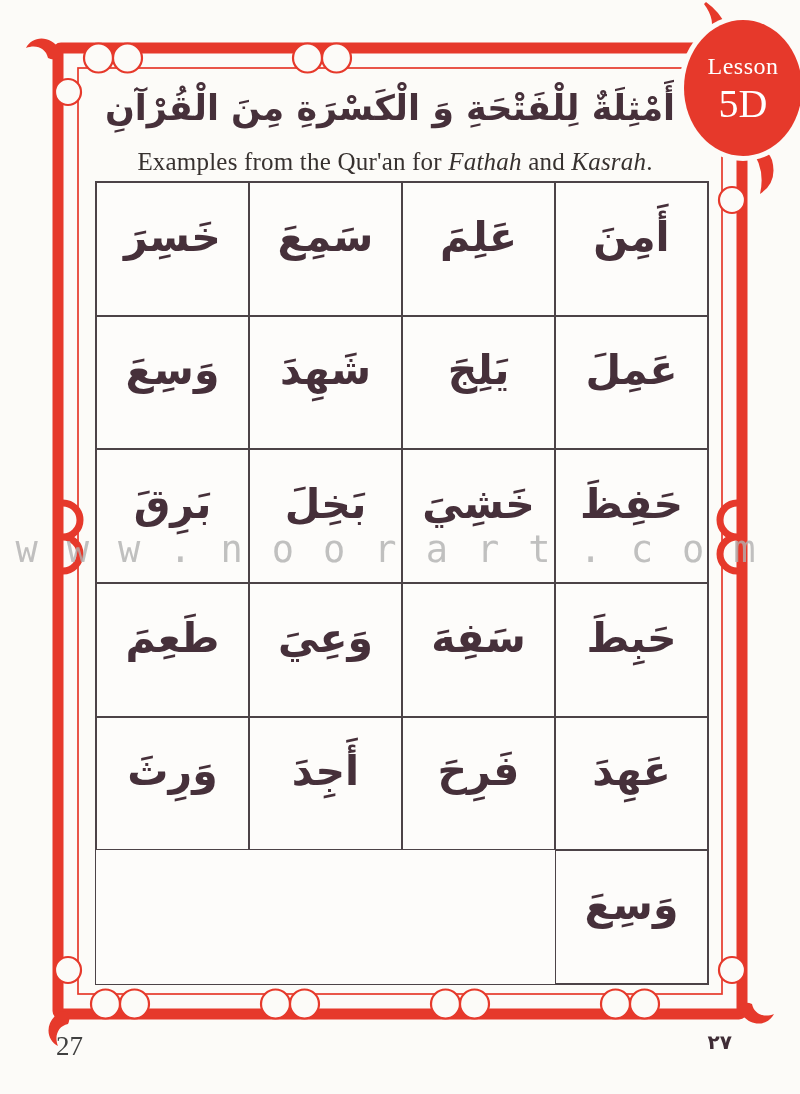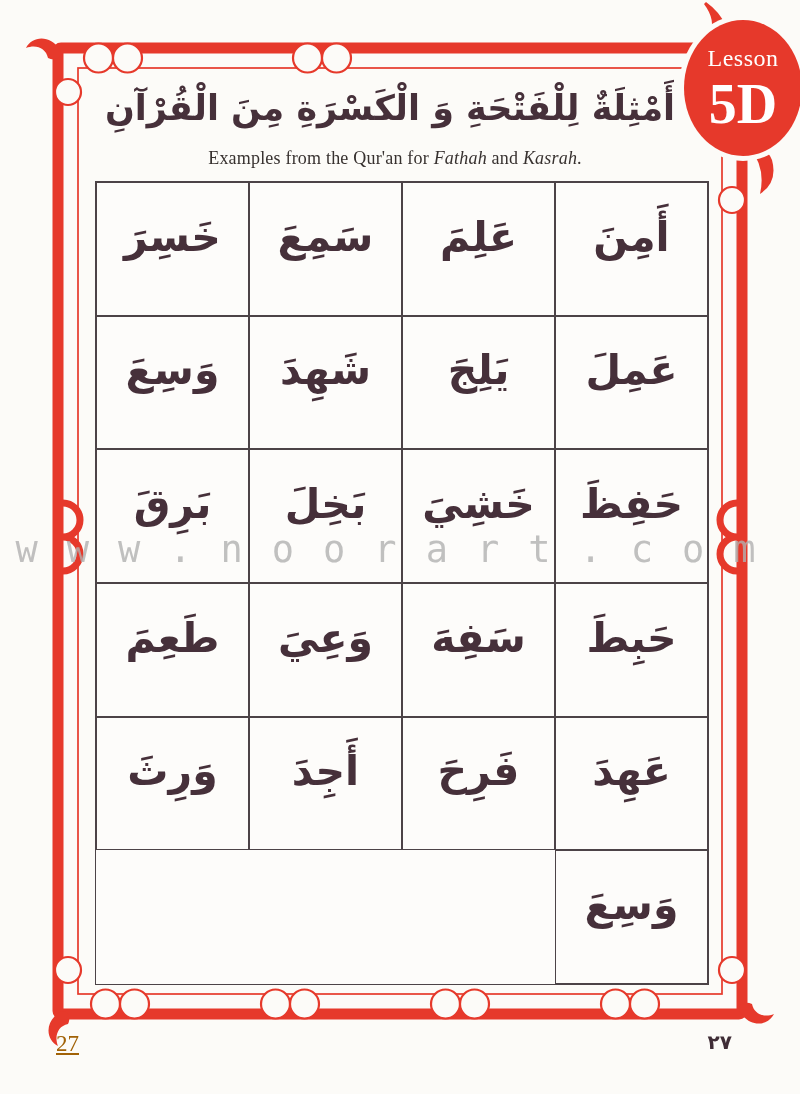--- a/index.html
+++ b/index.html
@@ -11,31 +11,31 @@
   svg.frame{position:absolute;left:0;top:0;}
   
   .badge{
     position:absolute;left:684px;top:20px;width:118px;height:136px;
     background:#e6392b;border-radius:50%;
     box-shadow:0 0 0 5px #fcfbf8;
     display:flex;flex-direction:column;align-items:center;justify-content:center;
     color:#fff;text-align:center;z-index:6;
   }
   .badge .l1{font-size:24px;letter-spacing:.5px;margin-top:0;}
-  .badge .l2{font-size:56px;font-weight:bold;line-height:1;margin-top:4px;}
+  .badge .l2{font-size:40px;font-weight:normal;line-height:1;margin-top:4px;}
   
   .title-ar{
     position:absolute;left:90px;right:110px;top:88px;height:52px;
     direction:rtl;text-align:center;
     font-family:"DejaVu Sans", sans-serif;
     font-size:35px;font-weight:bold;color:#46303a;
   }
   .subtitle{
     position:absolute;left:60px;right:70px;top:148px;
-    text-align:center;font-size:18px;color:#37312f;letter-spacing:.2px;
+    text-align:center;font-size:25px;color:#37312f;letter-spacing:.2px;
   }
   .subtitle i{font-style:italic;}
   
   .grid{
     position:absolute;left:95px;top:181px;width:612px;height:802px;
     display:grid;direction:rtl;
     grid-template-columns:repeat(4,1fr);grid-template-rows:repeat(6,1fr);
     border:1.5px solid #4c4347;background:#fdfcfa;z-index:2;
   }
   .cell{
@@ -48,21 +48,21 @@
   
   .watermark{
     position:absolute;left:-12px;right:-12px;top:528px;z-index:5;
     display:flex;justify-content:center;pointer-events:none;
     font-family:"DejaVu Sans Mono", monospace;
     font-size:37px;color:rgba(176,176,176,.8);
     letter-spacing:29px;white-space:nowrap;
   }
   .pn-left{
     position:absolute;left:56px;top:1031px;
-    font-size:23px;color:#a16207;z-index:3;text-decoration:underline;
+    font-size:27px;color:#404040;z-index:3;
   }
   .pn-right{
     position:absolute;right:68px;top:1030px;
     font-family:"DejaVu Sans", sans-serif;
     font-size:20px;font-weight:bold;color:#3f2d36;z-index:3;text-align:center;
   }
 </style>
 </head>
 <body>
 

